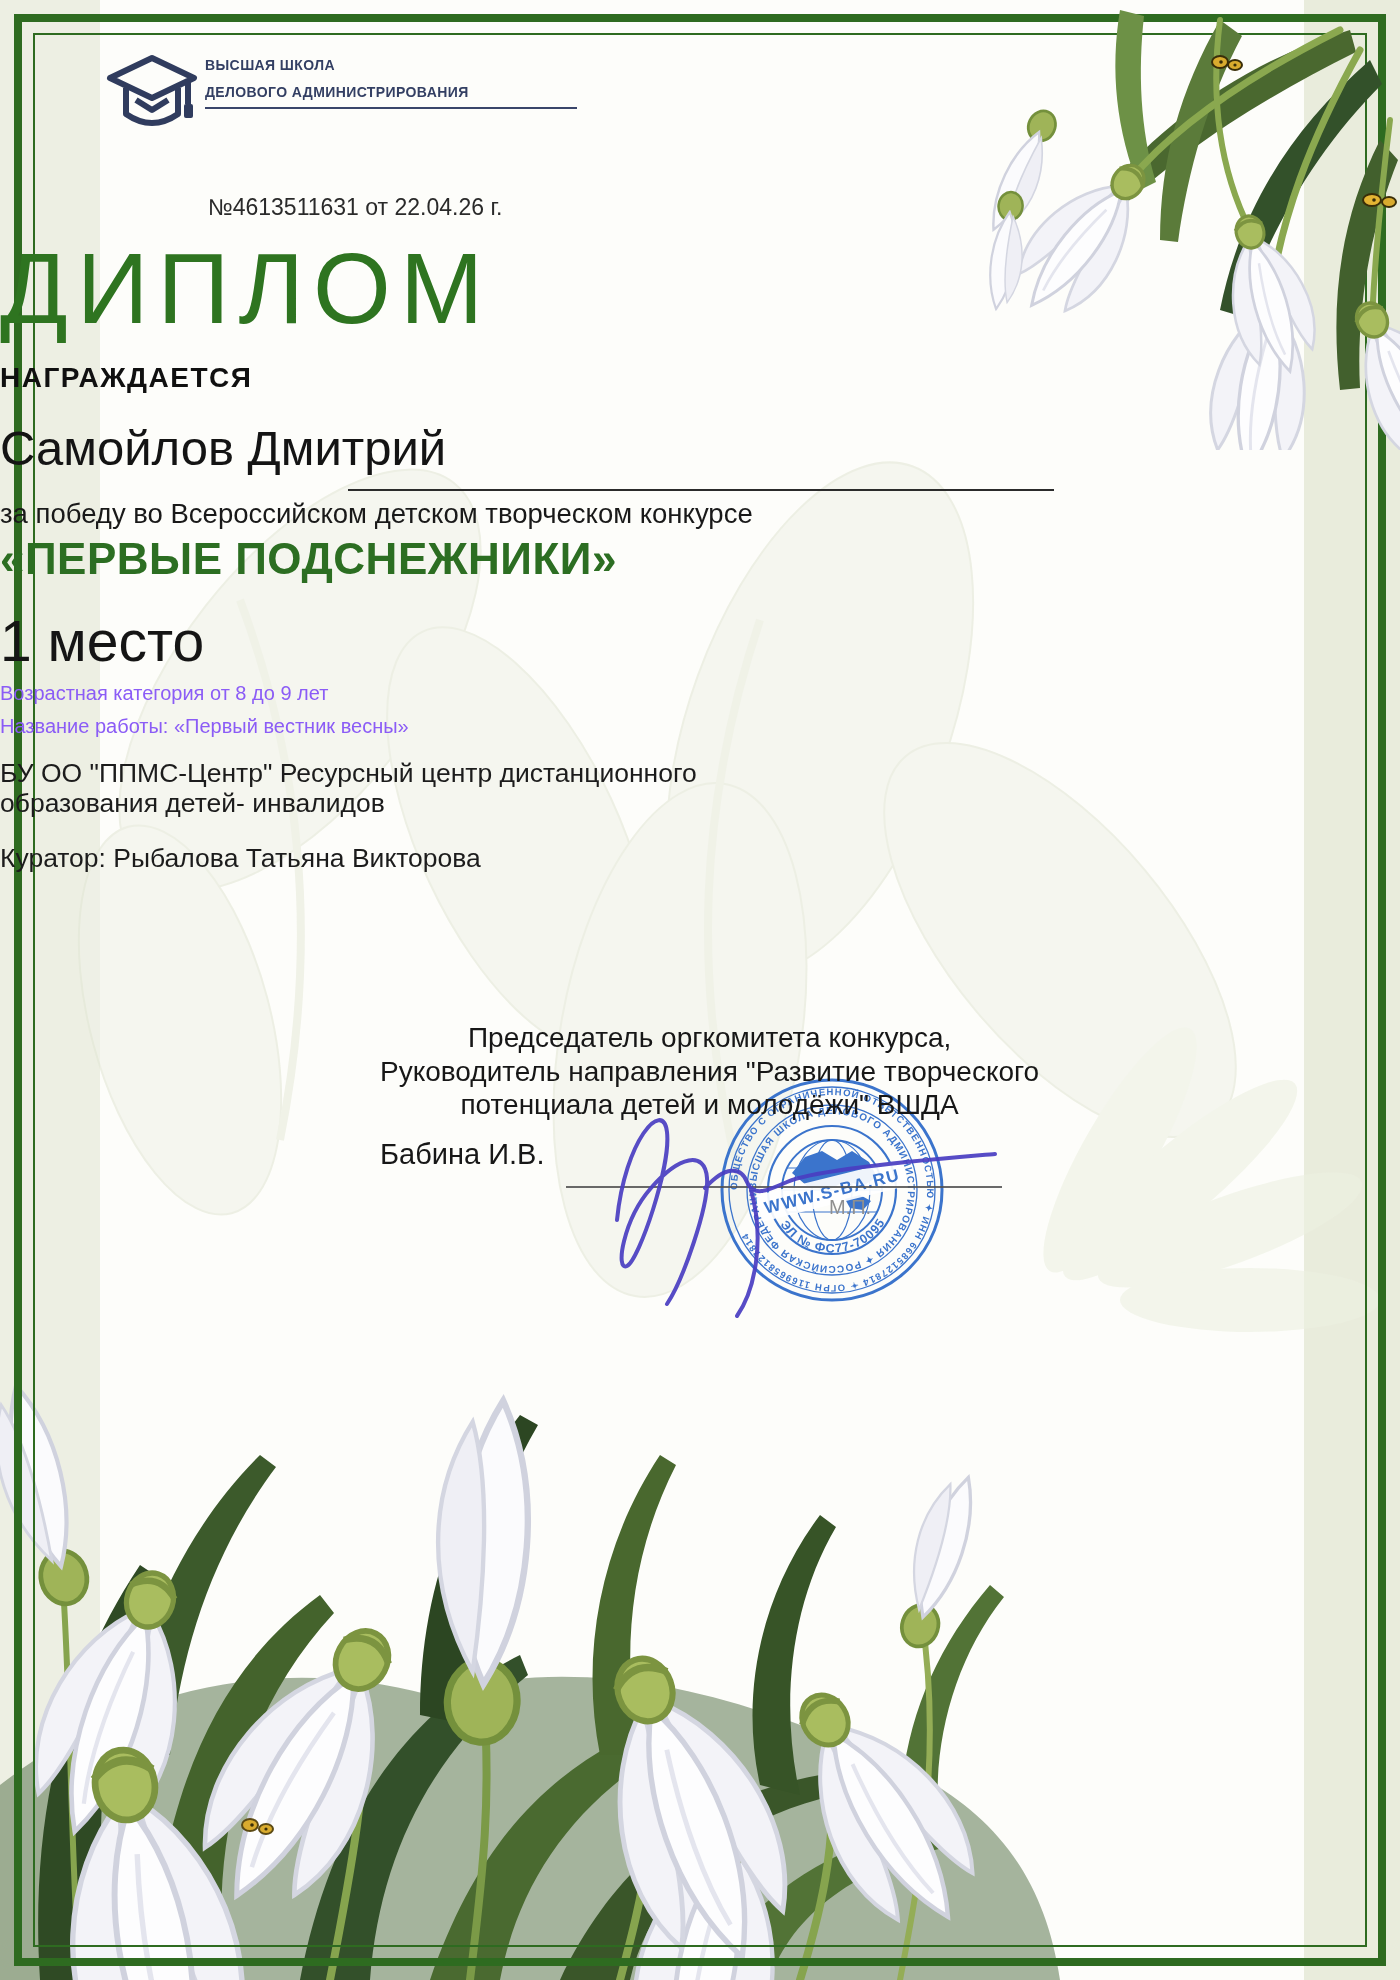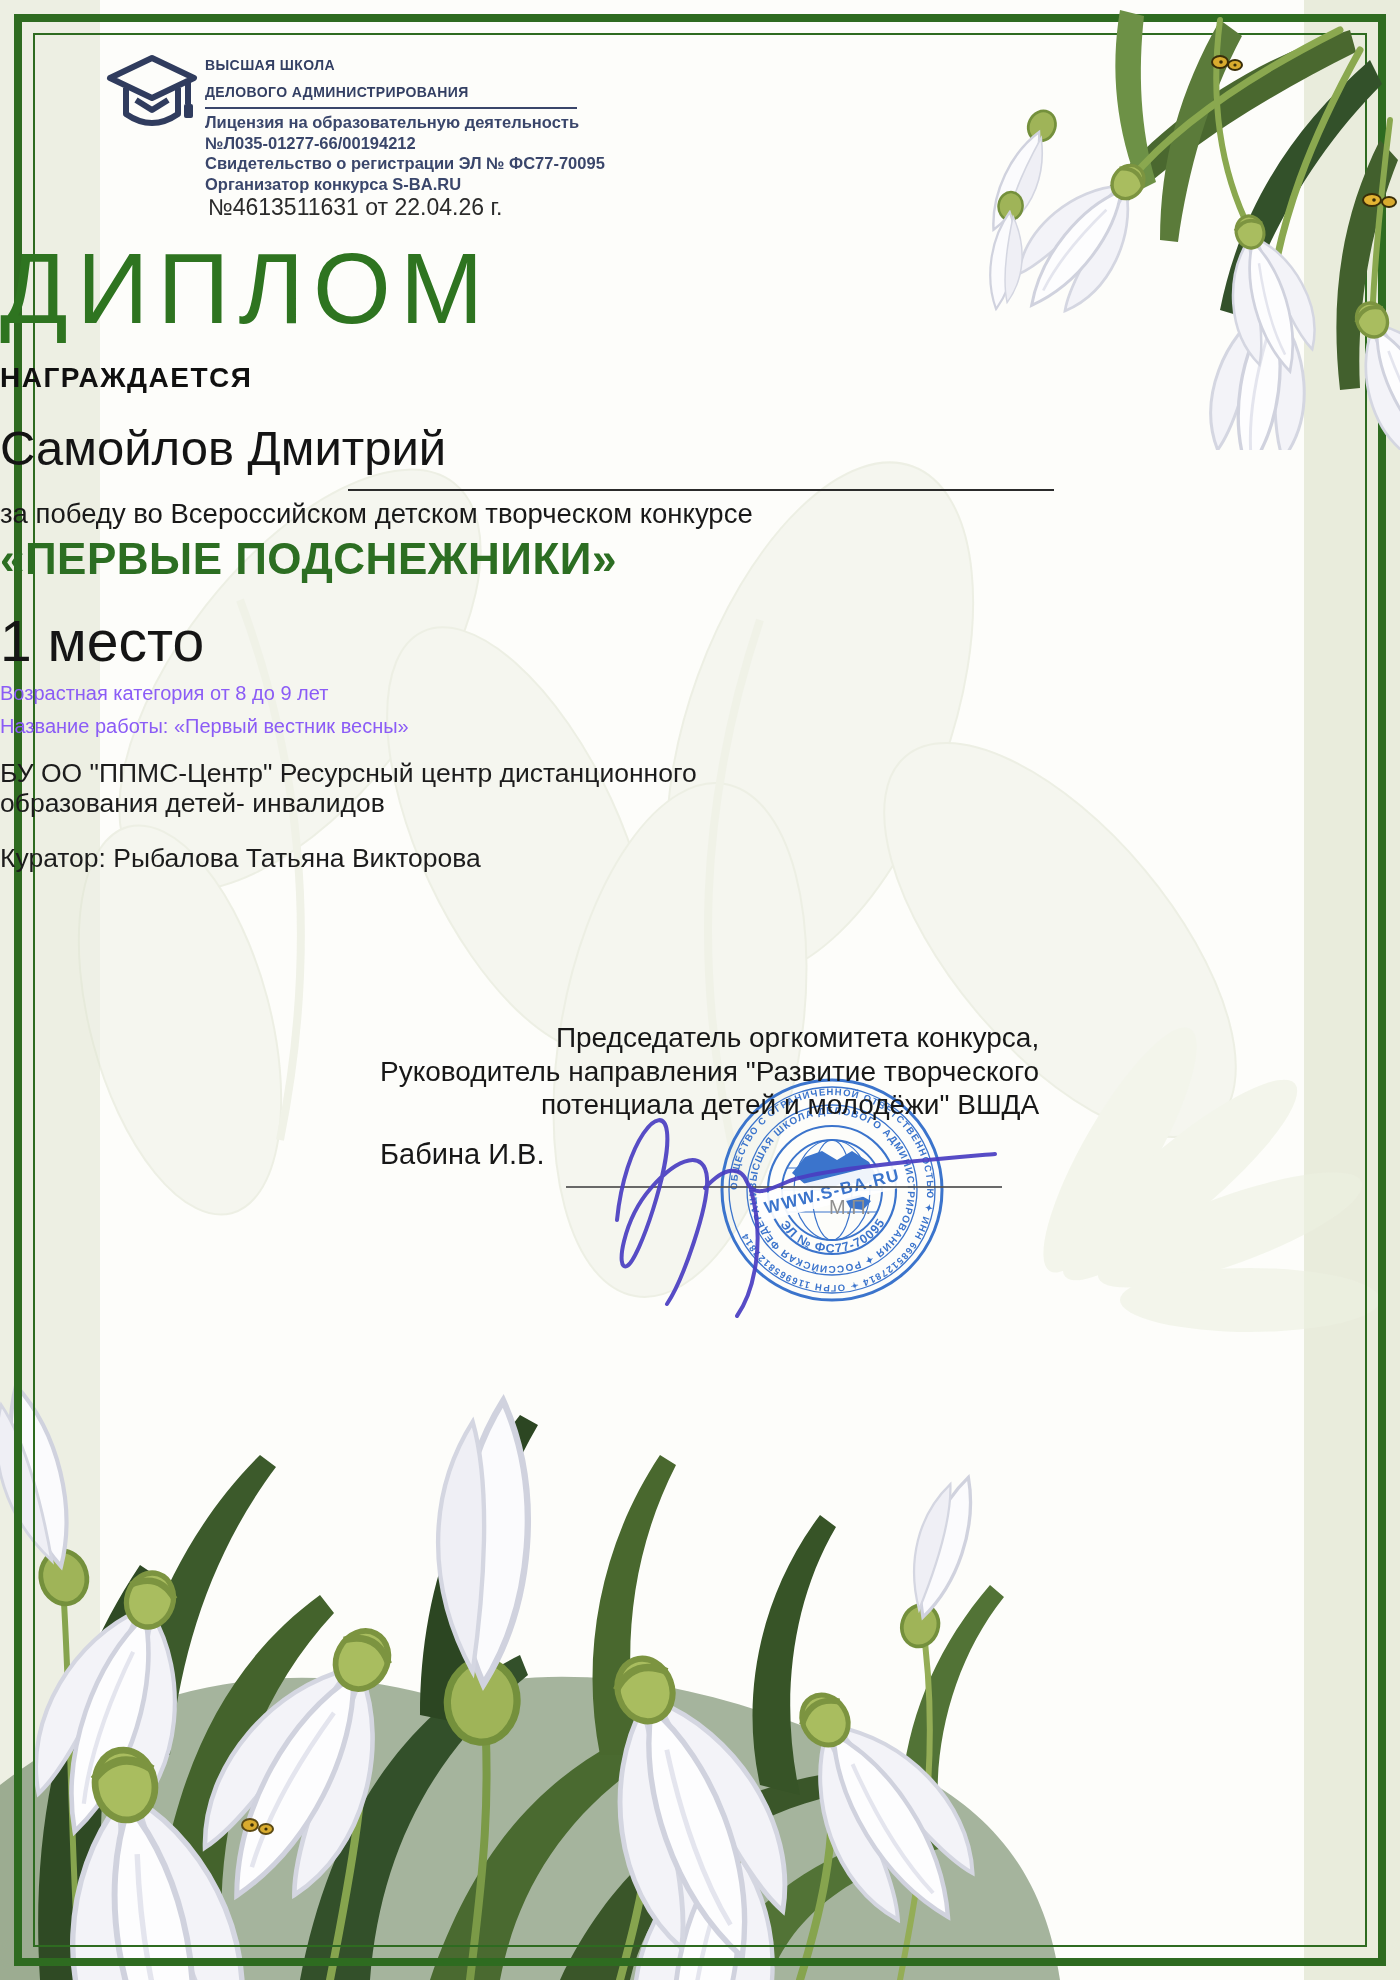--- a/index.html
+++ b/index.html
@@ -18,21 +18,21 @@
   .number-line{left:208px;top:194px;font-size:23px;color:#2a2a2a}
   .title{top:231px;font-size:100px;font-weight:500;color:#2e7420;letter-spacing:9px}
   .awarded{top:362px;font-size:28px;letter-spacing:1.5px;color:#101010;font-weight:700}
   .recipient{top:420px;font-size:49px;color:#141414;font-weight:500}
   .name-underline{left:348px;top:489px;width:706px;height:2px;background:#2b2b2b}
   .reason{top:498px;font-size:27.5px;color:#191919}
   .contest{top:534px;font-size:44px;font-weight:bold;color:#2c6e22;letter-spacing:.5px}
   .place{top:608px;font-size:57px;color:#151515}
   .meta{font-size:20px;color:#8b5cf6}
   .inst{font-size:26.5px;color:#1c1c1c}
-  .role-block{left:380px;top:1021px;font-size:28px;line-height:33.5px;color:#171717;text-align:right}
+  .role-block{left:380px;top:1021px;font-size:28px;line-height:33.5px;color:#171717;text-align:center}
   .signer{left:380px;top:1138px;font-size:29px;color:#171717}
   .sig-line{left:566px;top:1186px;width:436px;height:2px;background:#4f4f4f;opacity:.85}
   .seal-mark{left:790px;top:1196px;width:120px;text-align:center;font-size:20px;color:#8f8f8f}
   svg{display:block}
 </style>
 </head>
 <body>
 
 <div class="page">
 
@@ -163,26 +163,20 @@
       <path d="M32,48 L48,58 L64,48"></path>
       <path d="M84,30 L84,52"></path>
     </g>
     <rect x="80" y="52" width="9" height="14" rx="2" fill="#303c5e"></rect>
   </svg>
   <div class="abs org-name z5">
     <div>ВЫСШАЯ ШКОЛА</div>
     <div>ДЕЛОВОГО АДМИНИСТРИРОВАНИЯ</div>
   </div>
   <div class="abs org-underline z5"></div>
-  <div class="abs license z5">
-    <div>Лицензия на образовательную деятельность</div>
-    <div>№Л035-01277-66/00194212</div>
-    <div>Свидетельство о регистрации ЭЛ № ФС77-70095</div>
-    <div>Организатор конкурса S-BA.RU</div>
-  </div>
   <div class="abs number-line z5">№4613511631 от 22.04.26 г.</div>
 
   <div class="abs ctr title z5">ДИПЛОМ</div>
   <div class="abs ctr awarded z5">НАГРАЖДАЕТСЯ</div>
   <div class="abs ctr recipient z5">Самойлов Дмитрий</div>
   <div class="abs name-underline z5"></div>
   <div class="abs ctr contest z5">«ПЕРВЫЕ ПОДСНЕЖНИКИ»</div>
   <div class="abs ctr reason z5">за победу во Всероссийском детском творческом конкурсе</div>
   <div class="abs ctr place z5">1 место</div>
   <div class="abs ctr meta z5" style="top:682px">Возрастная категория от 8 до 9 лет</div>

